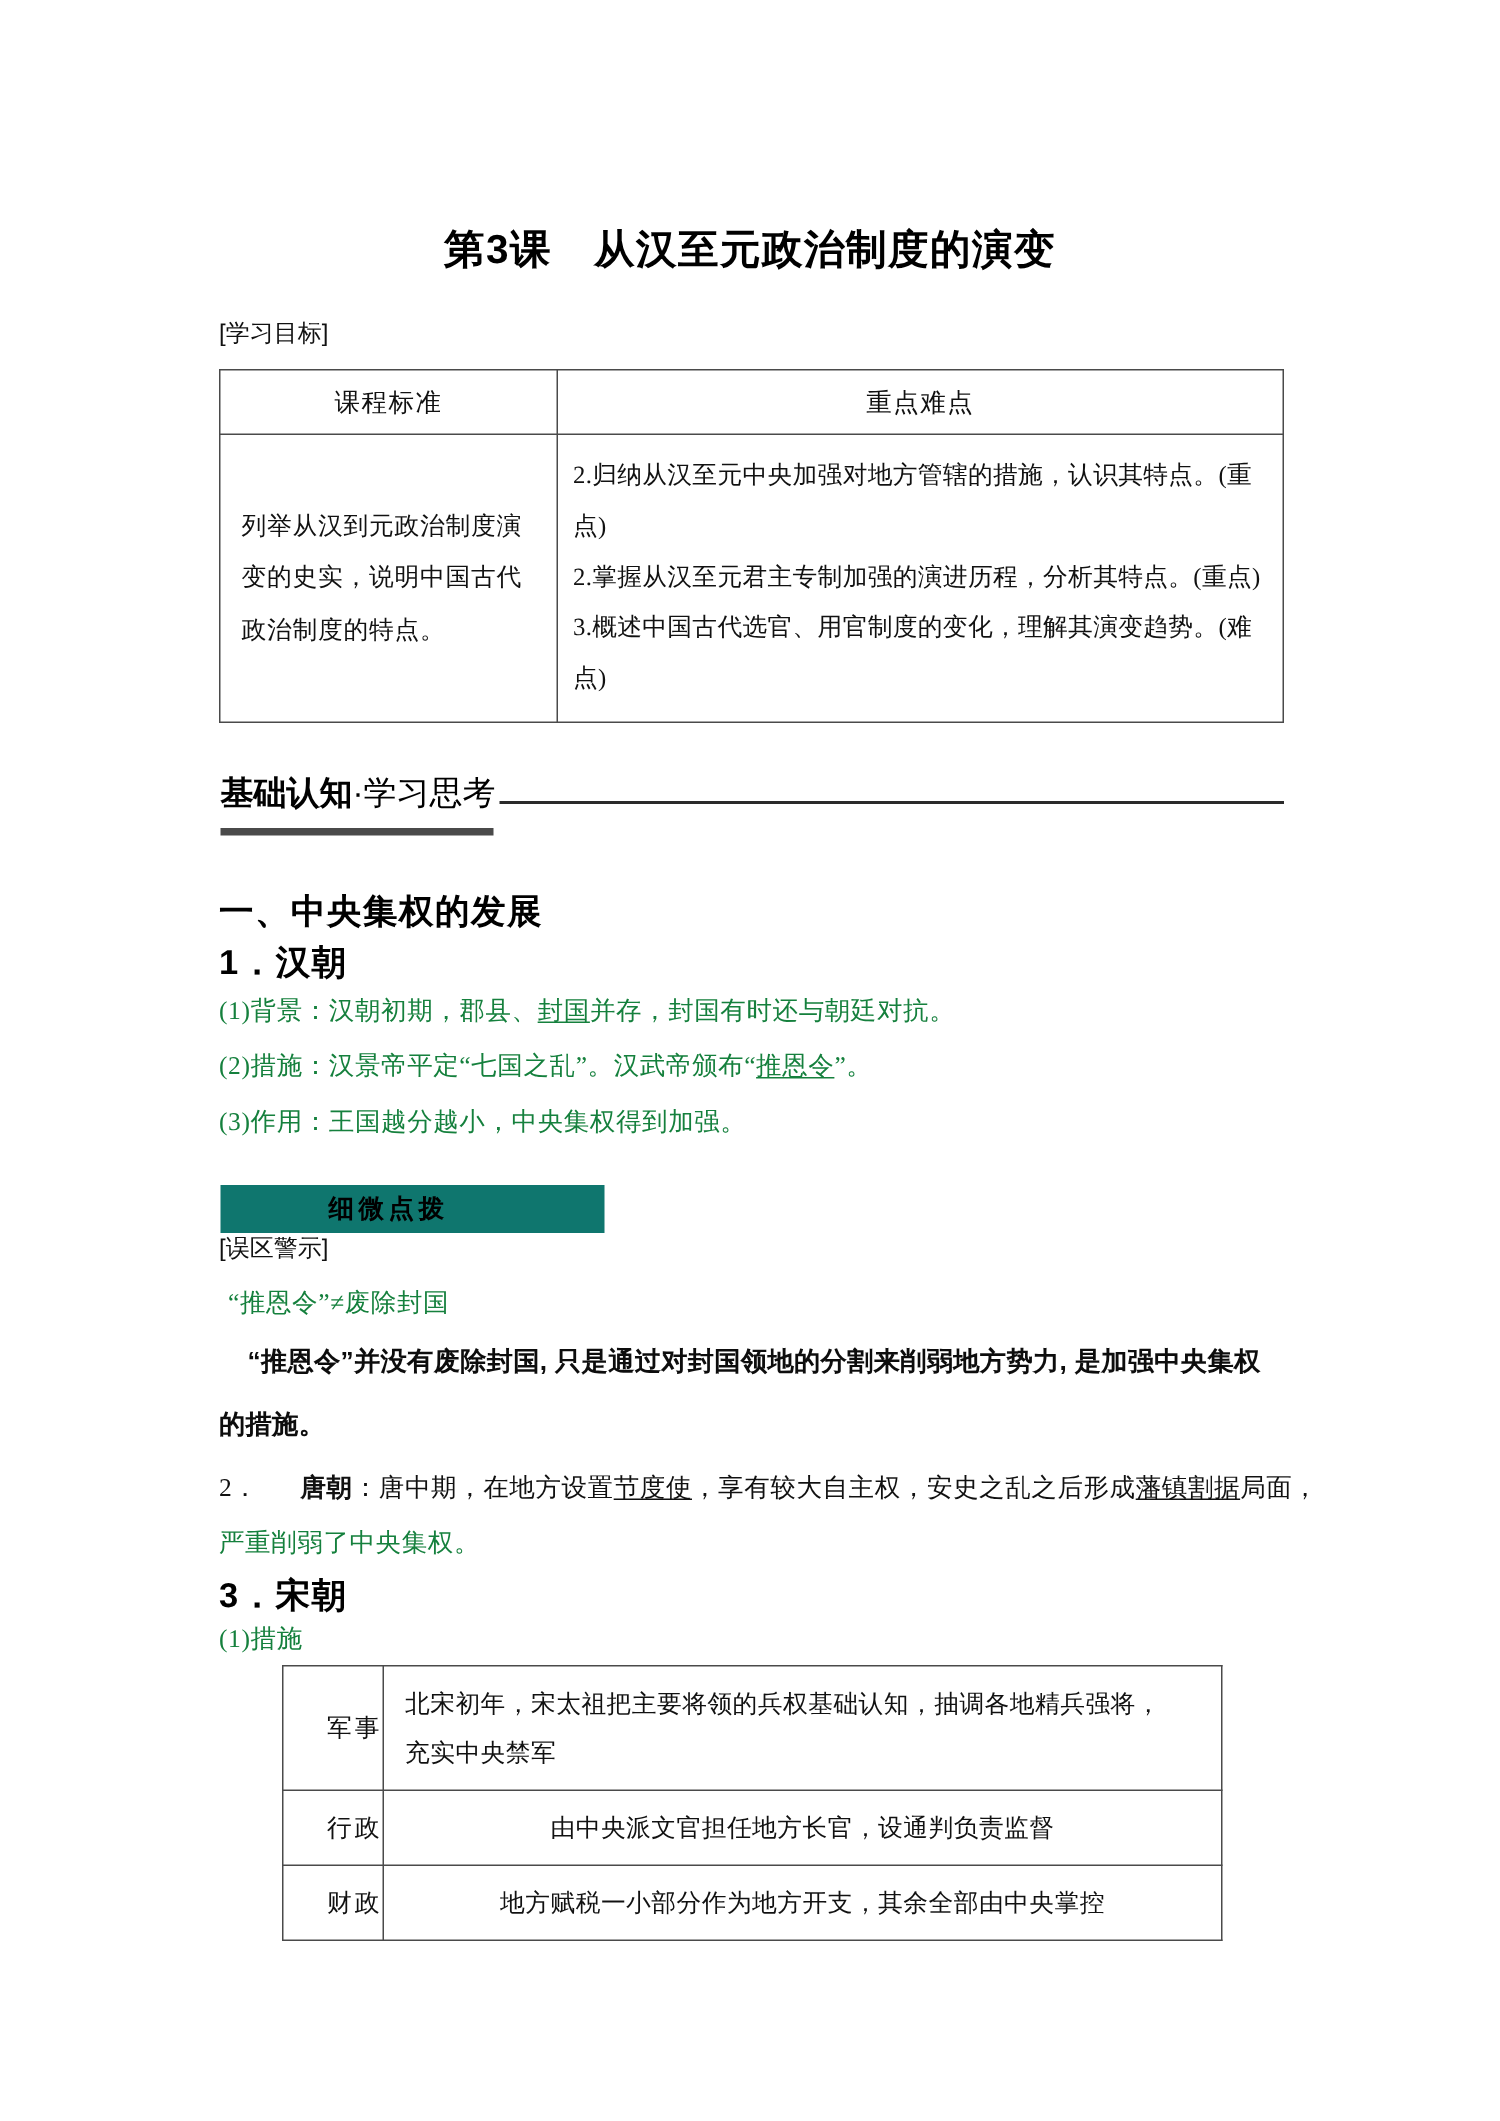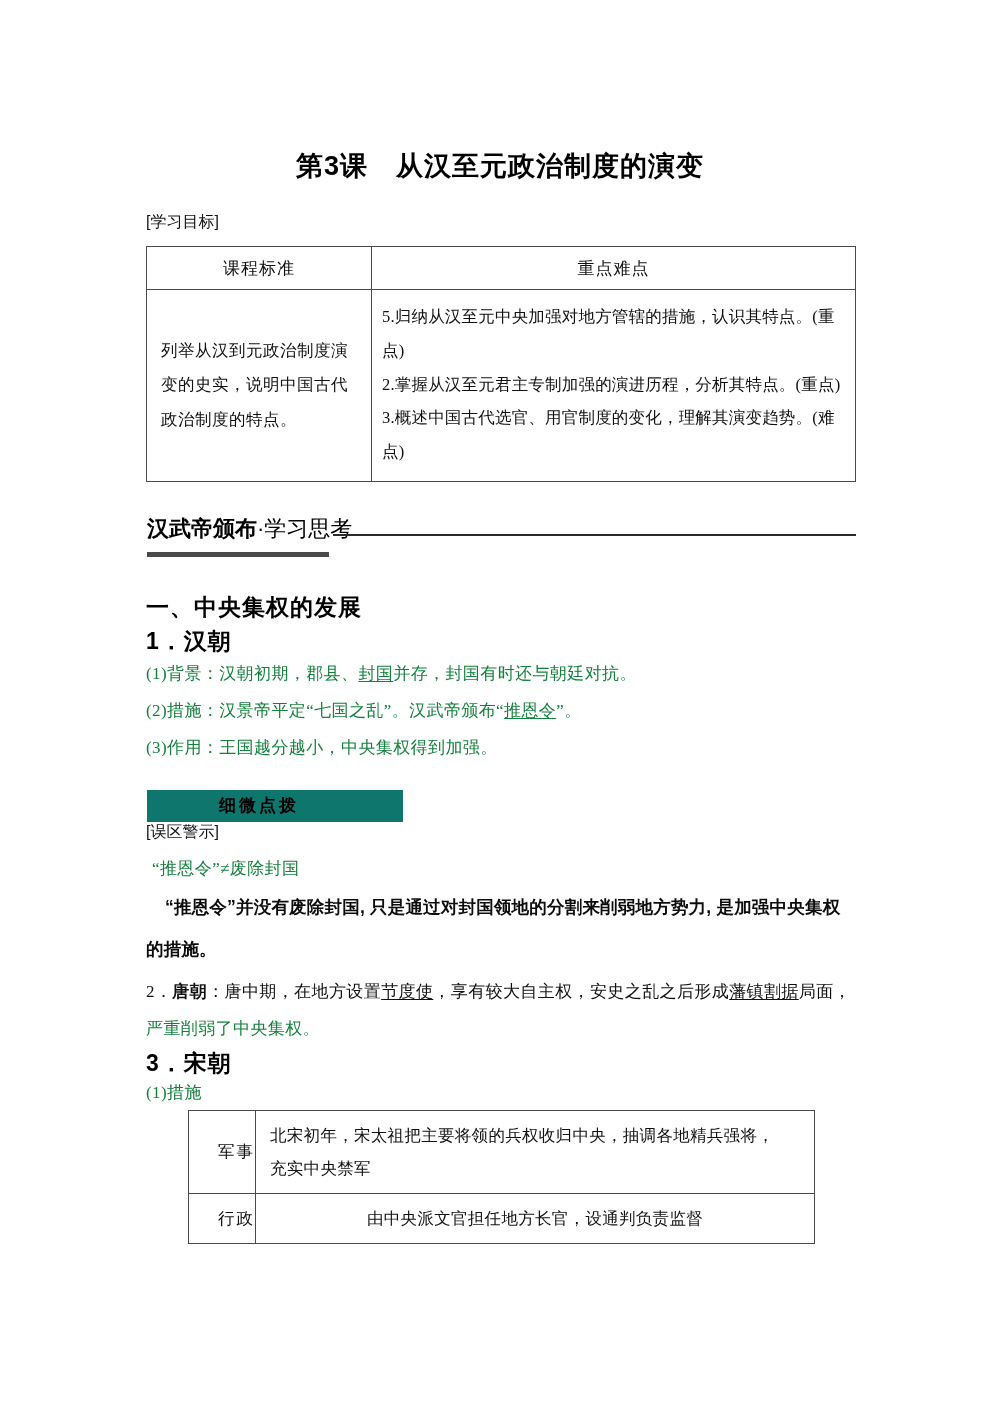--- a/index.html
+++ b/index.html
@@ -168,20 +168,21 @@
     position: absolute;
     left: 146px;
     font-size: 17px;
     letter-spacing: 0.4px;
     color: #111;
     white-space: nowrap;
   }
   .mixed-para .bold-sans {
     font-family: Liberation Serif, serif;
     font-weight: bold;
+    margin-left: 28px;
   }
   .mixed-para .ul { text-decoration: underline; text-underline-offset: 2px; }
 
   
   .tip-box {
     position: absolute;
     left: 147px; top: 790px;
     width: 256px;
     height: 32px;
     background: #0f766e;
@@ -211,32 +212,32 @@
 
   <table class="doc-table" id="objectives-table">
     <tbody>
         <tr>
       <td class="th-cell">课程标准</td>
       <td class="th-cell">重点难点</td>
     </tr>
     <tr>
       <td class="std-cell">列举从汉到元政治制度演变的史实，说明中国古代政治制度的特点。</td>
       <td class="pts-cell">
-        <div>5.归纳从汉至元中央加强对地方管辖的措施，认识其特点。(重</div>
+        <div>2.归纳从汉至元中央加强对地方管辖的措施，认识其特点。(重</div>
         <div>点)</div>
         <div>2.掌握从汉至元君主专制加强的演进历程，分析其特点。(重点)</div>
         <div>3.概述中国古代选官、用官制度的变化，理解其演变趋势。(难</div>
         <div>点)</div>
       </td>
     </tr>
   </tbody>
     </table>
 
   <div class="section-banner">
-    <div class="banner-text"><span class="strong">汉武帝颁布</span><span class="light">·学习思考</span></div>
+    <div class="banner-text"><span class="strong">基础认知</span><span class="light">·学习思考</span></div>
     <div class="banner-rule-long"></div>
     <div class="banner-underline"></div>
   </div>
 
   <div class="h-sub" style="top:592px;">一、中央集权的发展</div>
 
   <div class="h-sub" style="top:626px;">1．汉朝</div>
 
   <div class="para" style="top:662px;"><span>(1)背景：汉朝初期，郡县、</span><span class="ul">封国</span><span>并存，封国有时还与朝廷对抗。</span></div>
 
@@ -260,26 +261,32 @@
 
   <div class="h-sub" style="top:1048px;">3．宋朝</div>
 
   <div class="para" style="top:1081px;">(1)措施</div>
 
   <table class="doc-table" id="measures-table">
     <tbody>
         <tr>
       <td class="cat-cell">军事</td>
       <td class="desc-cell left">
-        <div><span>北宋初年，宋太祖把主要将领的</span><span class="ul">兵权</span><span>收归中央，抽调各地精兵强将，</span></div>
+        <div><span>北宋初年，宋太祖把主要将领的</span><span class="ul">兵权</span><span>基础认知，抽调各地精兵强将，</span></div>
         <div>充实中央禁军</div>
       </td>
     </tr>
     <tr>
       <td class="cat-cell">行政</td>
       <td class="desc-cell center">
         <div><span>由中央派文官担任地方长官，设</span><span class="ul">通判</span><span>负责监督</span></div>
       </td>
     </tr>
+    <tr>
+      <td class="cat-cell">财政</td>
+      <td class="desc-cell center">
+        <div><span>地方赋税一小部分作为地方开支，其余全部由</span><span class="ul">中央</span><span>掌控</span></div>
+      </td>
+    </tr>
   </tbody>
     </table>
 
 </div>
 
 </body></html>

